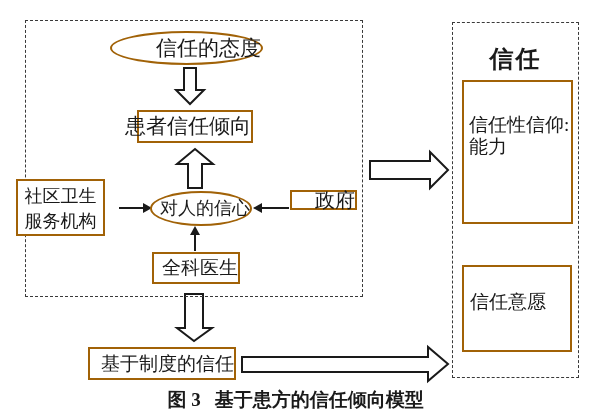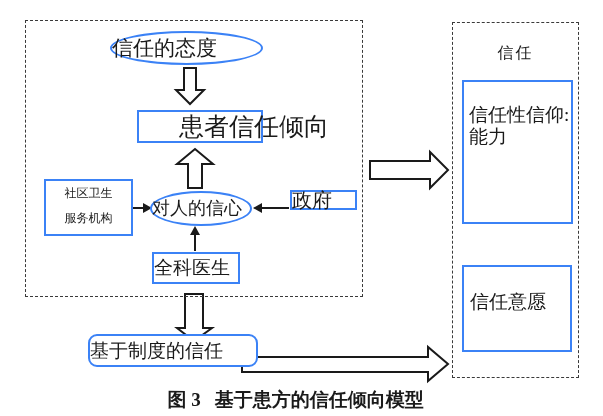--- a/index.html
+++ b/index.html
@@ -6,29 +6,29 @@
   .canvas{
     position:relative;width:603px;height:416px;background:#fff;
     font-family:"Liberation Serif", serif;color:#1a1a1a;overflow:hidden;
   }
   .arrows{position:absolute;left:0;top:0;width:603px;height:416px;}
   .dashed{
     position:absolute;border:1.5px dashed #3a3a3a;box-sizing:border-box;
     background:transparent;
   }
   .box{
-    position:absolute;border:2px solid #3b82f6;background:#fff;
-    box-sizing:border-box;display:flex;align-items:center;justify-content:flex-start;
+    position:absolute;border:2px solid #a16207;background:#fff;
+    box-sizing:border-box;display:flex;align-items:center;justify-content:flex-end;
     text-align:center;line-height:1.25;
   }
   .ellipse{border-radius:50%;}
   .col{flex-direction:column;}
   .lbl{white-space:nowrap;}
   .panel-title{
-    position:absolute;text-align:center;font-size:16px;letter-spacing:2px;
+    position:absolute;text-align:center;font-size:24px;letter-spacing:2px;font-weight:bold;
   }
   .textbox{
     display:block;text-align:left;
   }
   .beliefs-line{line-height:22px;font-size:19px;white-space:nowrap;}
   .caption{
     position:absolute;left:0;top:387px;width:591px;text-align:center;
     font-size:19px;font-weight:bold;
   }
   .caption .fig-label{margin-right:14px;}
@@ -67,48 +67,48 @@
   </svg>
 
   <div class="dashed" style="left:25px;top:20px;width:338px;height:277px;"></div>
 
   <div class="dashed" style="left:452px;top:22px;width:127px;height:356px;"></div>
 
   <div class="box ellipse" style="left:110px;top:31px;width:153px;height:34px;font-size:21px;">
     <span class="lbl">信任的态度</span>
   </div>
 
-  <div class="box" style="left:137px;top:110px;width:126px;height:33px;font-size:25px;padding-left:40px;">
+  <div class="box" style="left:137px;top:110px;width:116px;height:33px;font-size:21px;padding-left:40px;">
     <span class="lbl">患者信任倾向</span>
   </div>
 
   <div class="box ellipse" style="left:150px;top:191px;width:102px;height:35px;font-size:18px;">
     <span class="lbl">对人的信心</span>
   </div>
 
-  <div class="box col" style="left:44px;top:179px;width:89px;height:57px;font-size:12px;line-height:25px;">
+  <div class="box col" style="left:16px;top:179px;width:89px;height:57px;font-size:18px;line-height:25px;">
     <span class="lbl">社区卫生</span>
     <span class="lbl">服务机构</span>
   </div>
 
   <div class="box" style="left:290px;top:190px;width:67px;height:20px;font-size:20px;">
     <span class="lbl">政府</span>
   </div>
 
   <div class="box" style="left:152px;top:252px;width:88px;height:32px;font-size:19px;">
     <span class="lbl">全科医生</span>
   </div>
 
-  <div class="box" style="left:88px;top:334px;width:170px;height:33px;font-size:19px;border-radius:9px;">
+  <div class="box" style="left:88px;top:347px;width:148px;height:33px;font-size:19px;">
     <span class="lbl">基于制度的信任</span>
   </div>
 
   <div class="panel-title" style="left:452px;top:43px;width:127px;">信任</div>
 
-  <div class="box textbox" style="left:462px;top:80px;width:111px;height:144px;padding:22px 2px 0 5px;">
+  <div class="box textbox" style="left:462px;top:80px;width:111px;height:144px;padding:32px 2px 0 5px;">
     <div class="beliefs-line">信任性信仰:</div>
     <div class="beliefs-line">能力</div>
   </div>
 
   <div class="box textbox" style="left:462px;top:265px;width:110px;height:87px;padding:23px 0 0 6px;font-size:19px;">
     <span class="lbl">信任意愿</span>
   </div>
 
   <div class="caption">
     <span class="fig-label">图 3</span><span>基于患方的信任倾向模型</span>

